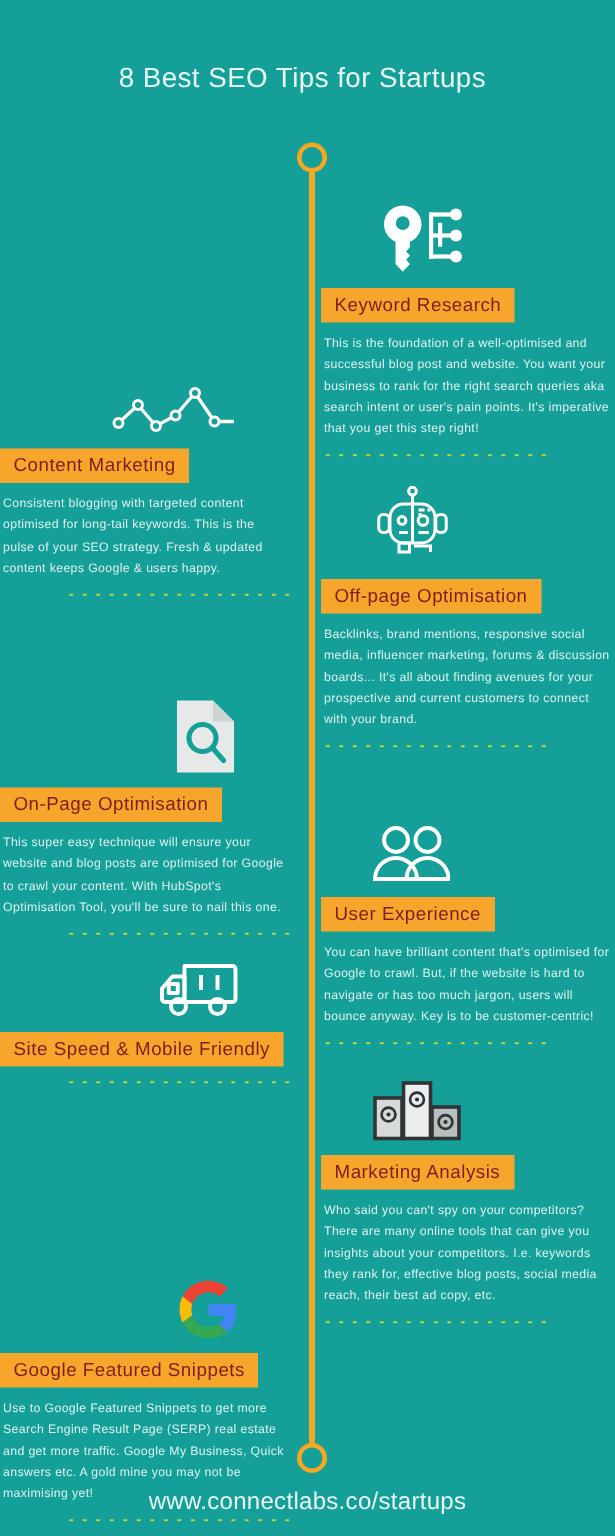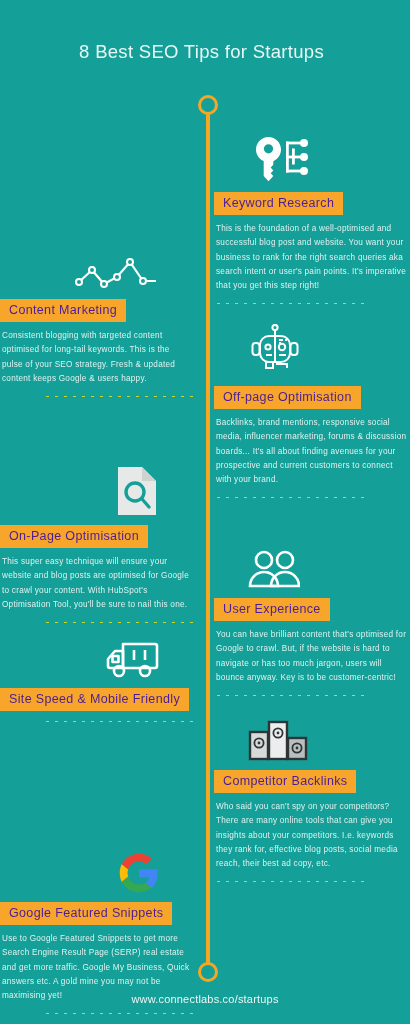--- a/index.html
+++ b/index.html
@@ -34,37 +34,37 @@
     position:absolute; left:0; top:41px; width:324px;
     text-align:right;
     font-size:18.5px; font-weight:400; letter-spacing:.3px;
     color:#e9f7f5;
   }
 
   
   #footer-url{
     position:absolute; left:0; top:993px; width:410px;
     text-align:center;
-    font-size:11px; letter-spacing:.2px;
+    font-size:16px; letter-spacing:.2px;
     color:#eaf7f5;
   }
 
   
   .block{ position:absolute; width:196px; }
   .block.right{ left:214px; text-align:left; }
   .block.left { left:0px;  text-align:left; }
 
   .icon-wrap{ height:58px; display:flex; align-items:flex-end; }
   .block.right .icon-wrap{ justify-content:flex-start; padding-left:34px; }
   .block.left  .icon-wrap{ justify-content:flex-end;  padding-right:36px; }
 
   .label{
     display:inline-block;
     background:#f7a62b;
-    color:#4c1d95;
+    color:#7f1d1d;
     font-size:12.5px;
     letter-spacing:.35px;
     padding:4px 9px 5px 9px;
     margin-top:8px;
     white-space:nowrap;
     line-height:1.15;
   }
   .block.left .label{ margin-right:2px; }
 
   .body-text{
@@ -237,21 +237,21 @@
         <circle cx="30" cy="15" r="4.6"></circle>
         <circle cx="49" cy="30" r="4.6"></circle>
       </g>
       <g fill="#2f3437">
         <circle cx="11" cy="25" r="1.4"></circle>
         <circle cx="30" cy="15" r="1.4"></circle>
         <circle cx="49" cy="30" r="1.4"></circle>
       </g>
     </svg>
   </div>
-  <div class="label">Competitor Backlinks</div>
+  <div class="label">Marketing Analysis</div>
   <div class="body-text">Who said you can't spy on your competitors? There are many online tools that can give you insights about your competitors. I.e. keywords they rank for, effective blog posts, social media reach, their best ad copy, etc.</div>
   <div class="dots"></div>
 </div>
 
 <div class="block left" id="sec-snippets">
   <div class="icon-wrap">
     <svg width="42" height="42" viewBox="0 0 48 48">
       <path fill="#4285F4" d="M45.1 24.5c0-1.6-.1-3.2-.4-4.7H24v9h11.9c-.5 2.8-2.1 5.1-4.4 6.7v5.6h7.1c4.2-3.8 6.5-9.5 6.5-16.6z"></path>
       <path fill="#34A853" d="M24 46c5.9 0 10.9-2 14.6-5.3l-7.1-5.6c-2 1.3-4.5 2.1-7.5 2.1-5.8 0-10.7-3.9-12.4-9.1H4.2v5.8C7.9 41.3 15.4 46 24 46z"></path>
       <path fill="#FBBC05" d="M11.6 28.1c-.4-1.3-.7-2.7-.7-4.1s.2-2.8.7-4.1v-5.8H4.2C2.8 17 2 20.4 2 24s.8 7 2.2 9.9l7.4-5.8z"></path>

